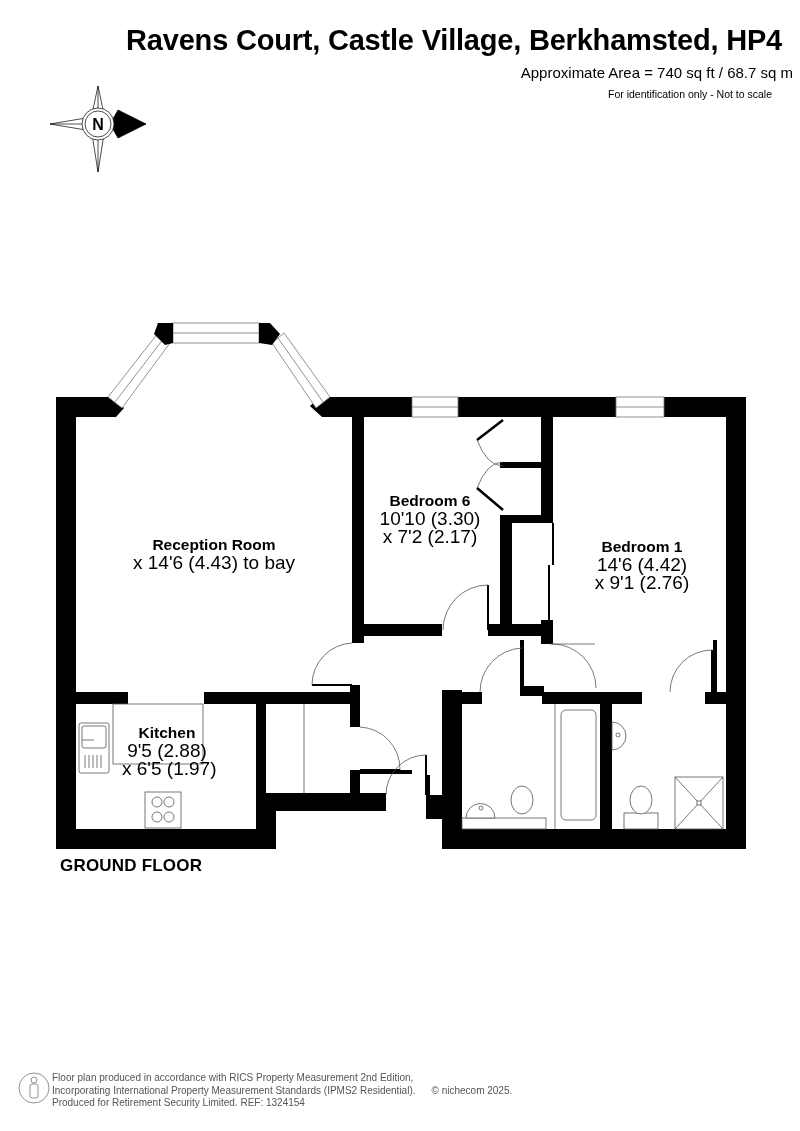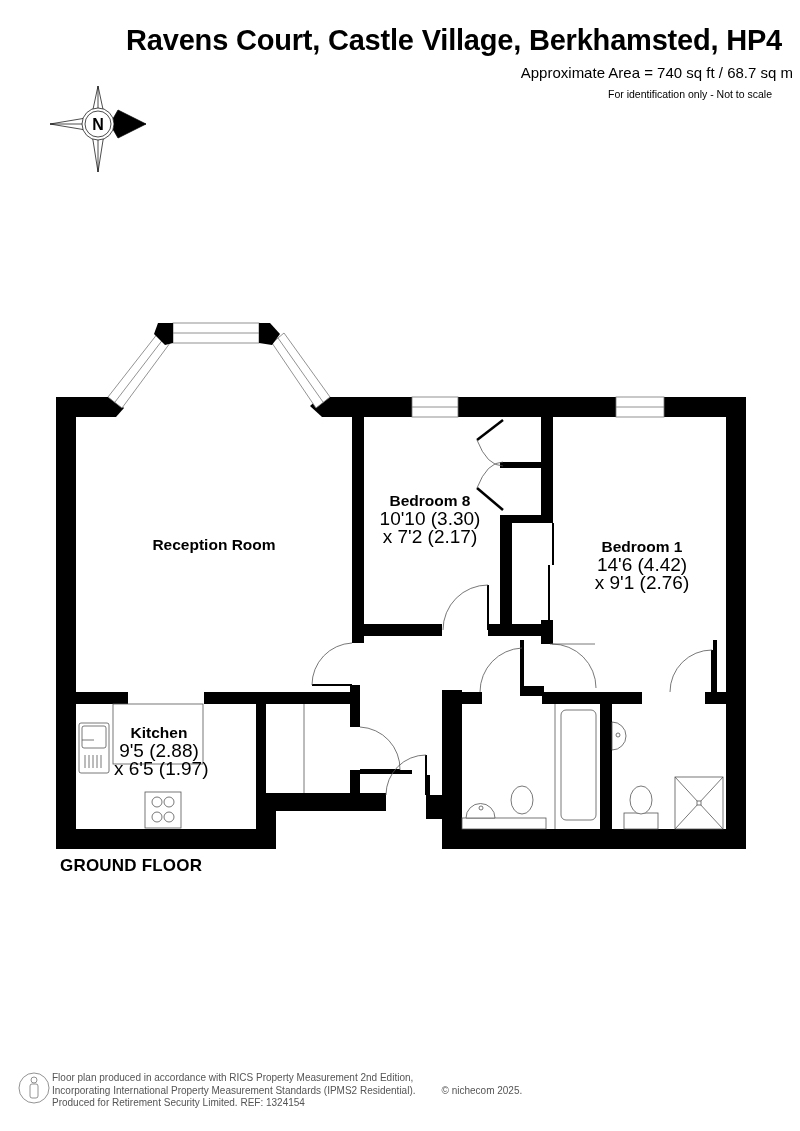--- a/index.html
+++ b/index.html
@@ -6,21 +6,21 @@
   body { width: 800px; height: 1131px; position: relative; overflow: hidden; font-family: "Liberation Sans", sans-serif; color: #000; }
   .title { position: absolute; right: 18px; top: 24px; font-size: 29px; font-weight: bold; letter-spacing: -0.2px; white-space: nowrap; }
   .area { position: absolute; right: 7px; top: 64px; font-size: 15px; white-space: nowrap; }
   .note { position: absolute; right: 28px; top: 88px; font-size: 10.5px; white-space: nowrap; }
   .floor-label { position: absolute; left: 60px; top: 856px; font-size: 17px; font-weight: bold; letter-spacing: 0.2px; }
   svg.plan { position: absolute; left: 0; top: 0; }
   .room-label { position: absolute; text-align: center; white-space: nowrap; line-height: 18px; }
   .room-label .name { font-weight: bold; font-size: 15.5px; display: block; }
   .room-label .dim { font-size: 19px; display: block; }
   .footer { position: absolute; left: 52px; top: 1072px; font-size: 10px; color: #555; line-height: 12.5px; }
-  .footer .copy { margin-left: 26px; }
+  .footer .copy { margin-left: 16px; }
 </style>
 </head>
 <body>
 
 <div class="title">Ravens Court, Castle Village, Berkhamsted, HP4</div>
 <div class="area">Approximate Area = 740 sq ft / 68.7 sq m</div>
 <div class="note">For identification only - Not to scale</div>
 
 <svg class="plan" width="800" height="1131" viewBox="0 0 800 1131">
 
@@ -197,32 +197,33 @@
 
   <g stroke="#777" fill="none" stroke-width="0.8">
     <circle cx="34" cy="1088" r="15"></circle>
     <circle cx="34" cy="1080" r="3"></circle>
     <rect x="30" y="1084" width="8" height="14" rx="2"></rect>
   </g>
 </svg>
 
 <div class="room-label" style="left:98px; top:536px; width:232px;">
   <span class="name">Reception Room</span>
+  <span class="dim">x 14'6 (4.43) to bay</span>
 </div>
 <div class="room-label" style="left:368px; top:492px; width:124px;">
-  <span class="name">Bedroom 8</span>
+  <span class="name">Bedroom 6</span>
   <span class="dim">10'10 (3.30)</span>
   <span class="dim">x 7'2 (2.17)</span>
 </div>
 <div class="room-label" style="left:580px; top:538px; width:124px;">
   <span class="name">Bedroom 1</span>
   <span class="dim">14'6 (4.42)</span>
   <span class="dim">x 9'1 (2.76)</span>
 </div>
-<div class="room-label" style="left:114px; top:724px; width:90px;">
+<div class="room-label" style="left:114px; top:724px; width:90px;padding-left:8px;">
   <span class="name">Kitchen</span>
   <span class="dim">9'5 (2.88)</span>
   <span class="dim">x 6'5 (1.97)</span>
 </div>
 
 <div class="floor-label">GROUND FLOOR</div>
 
 <div class="footer">
   <div>Floor plan produced in accordance with RICS Property Measurement 2nd Edition,</div>
   <div><span>Incorporating International Property Measurement Standards (IPMS2 Residential).</span><span class="copy">© nichecom 2025.</span></div>

